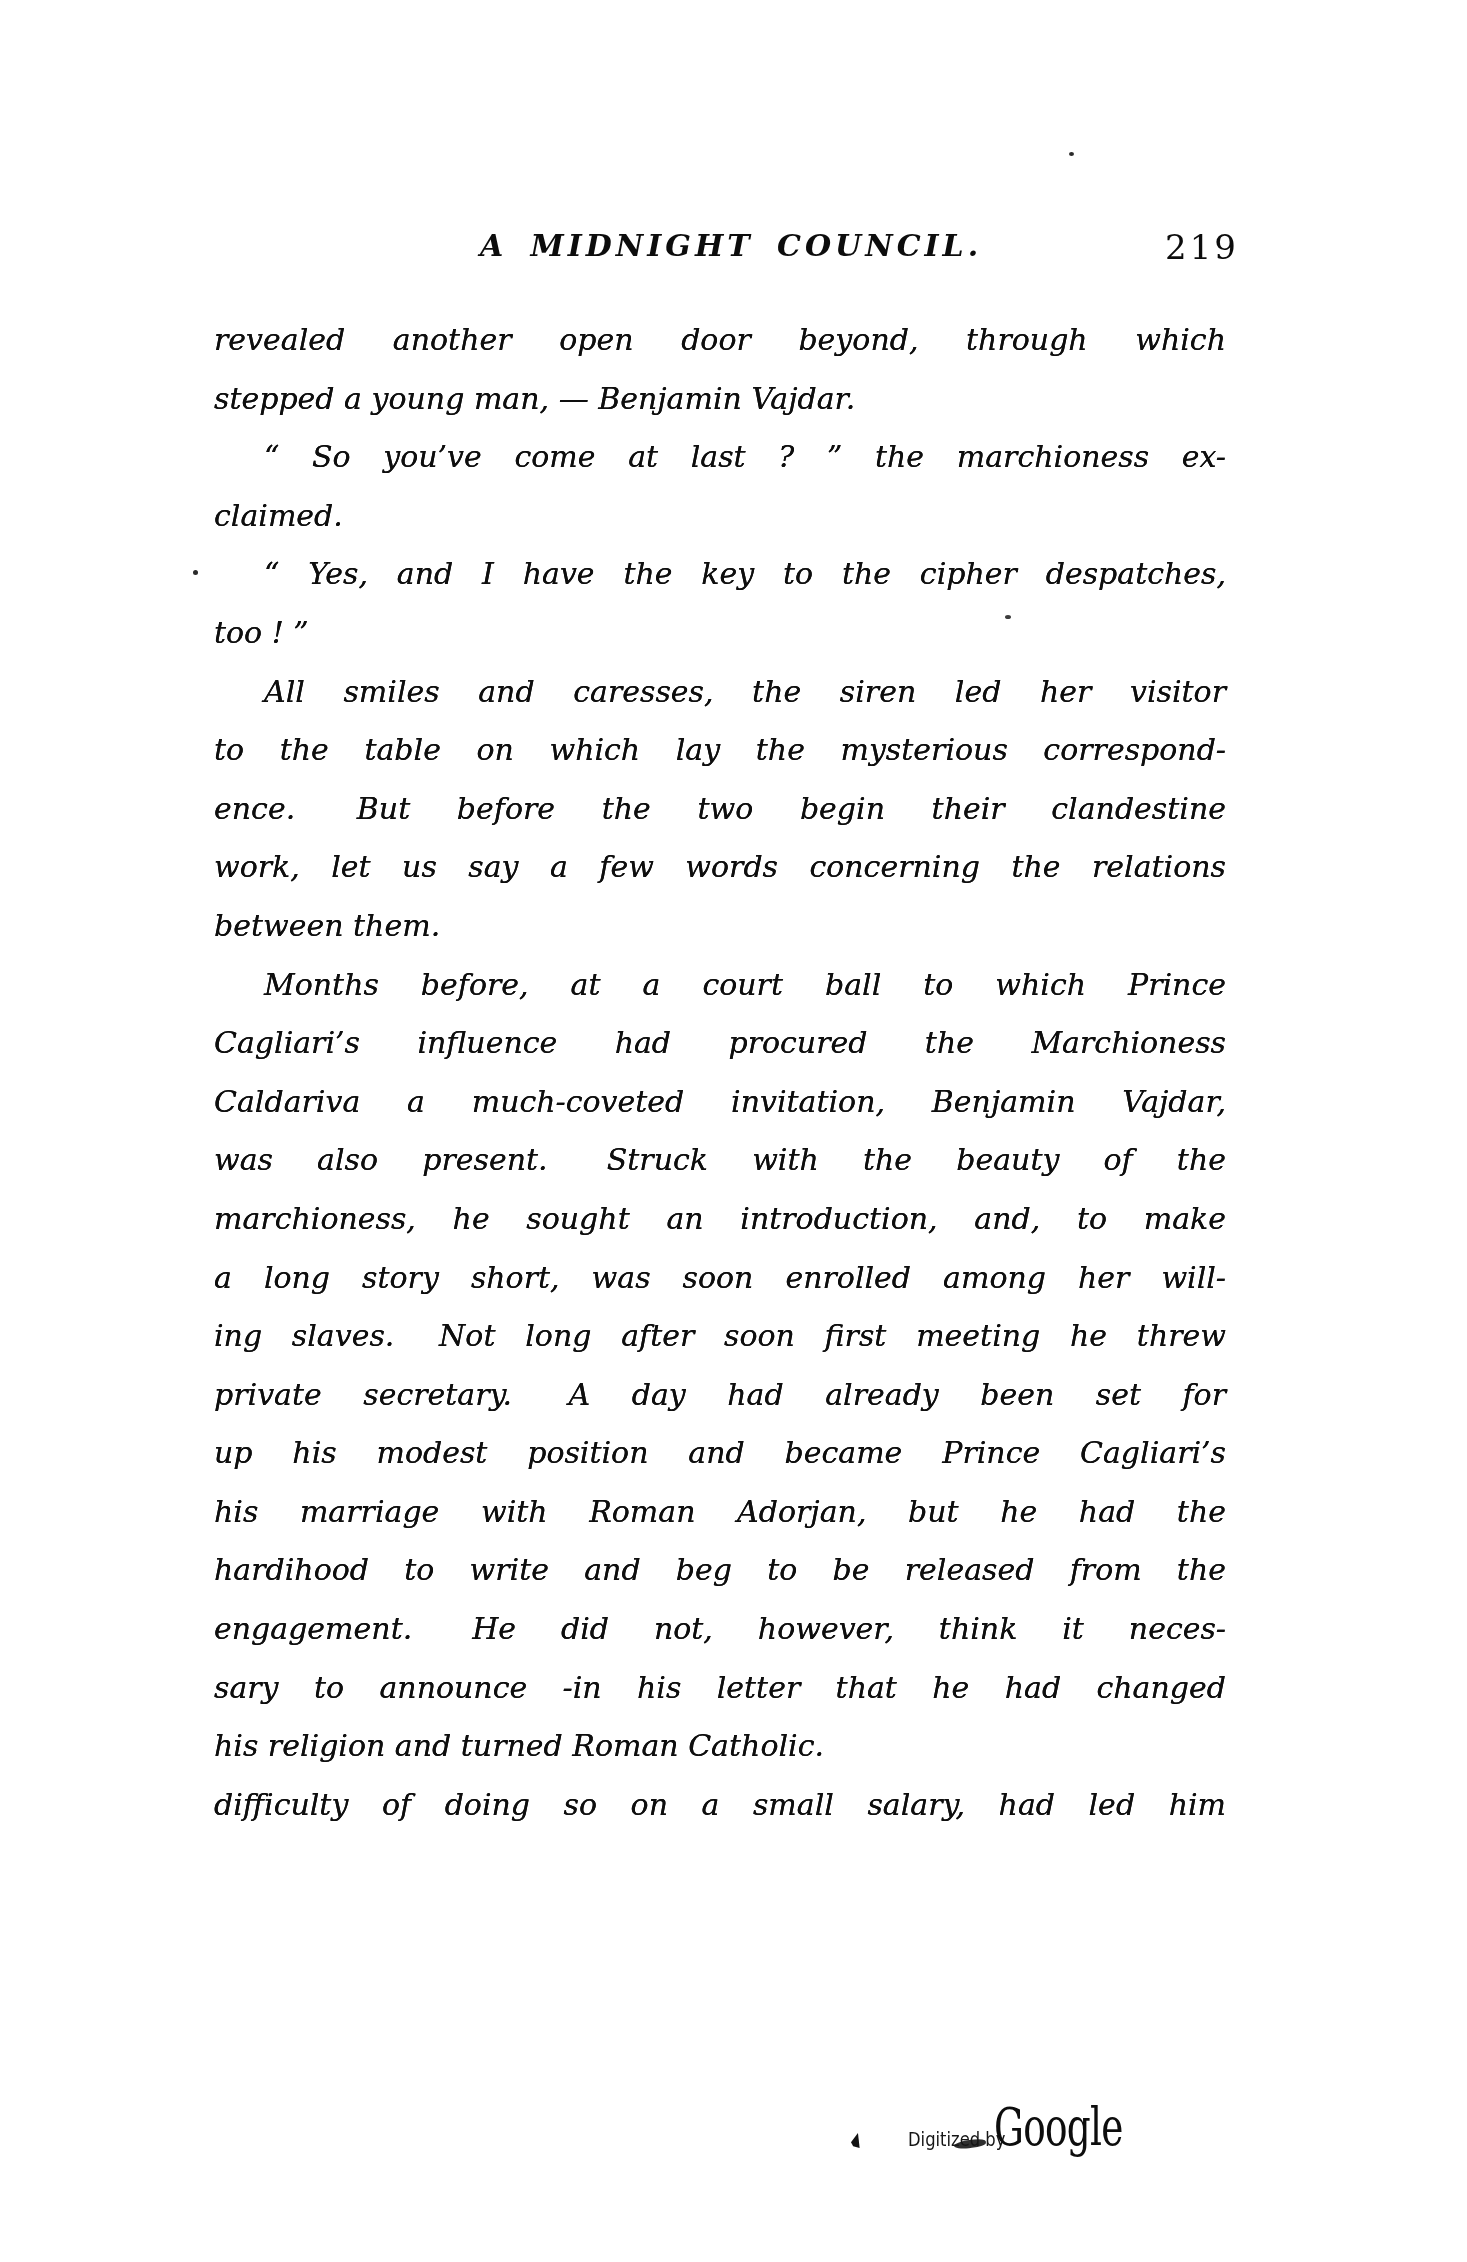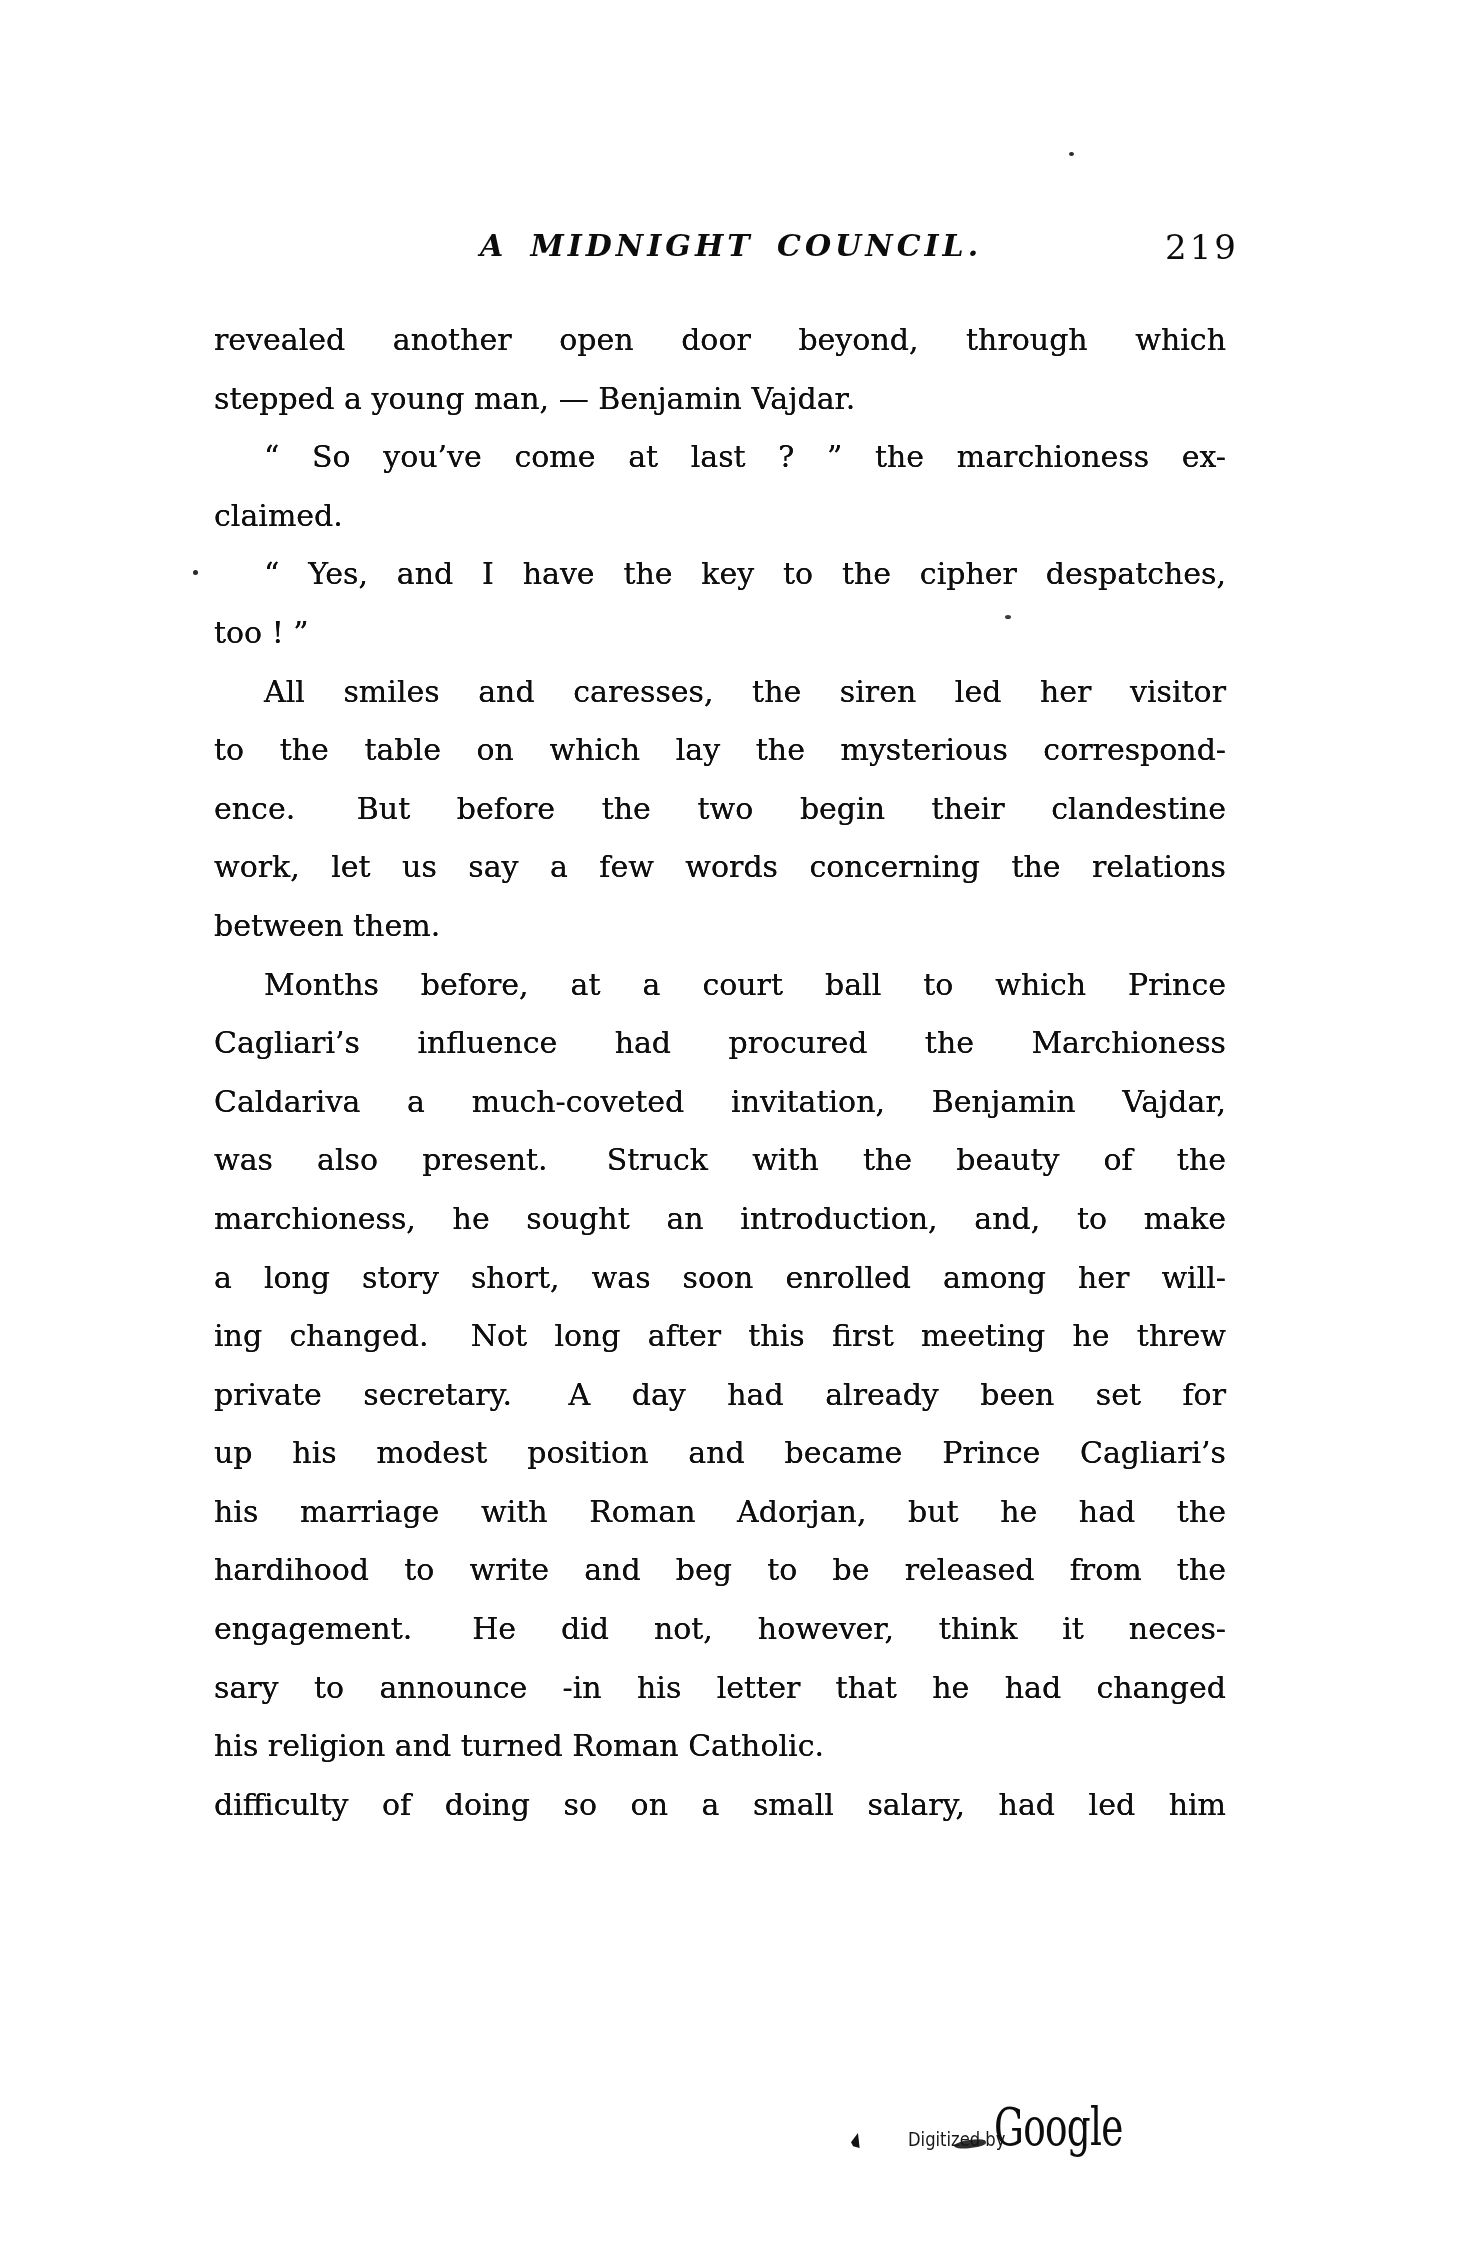--- a/index.html
+++ b/index.html
@@ -49,20 +49,21 @@
     left: 214px;
     width: 1012px;
     font-size: 30px;
     line-height: 58.6px;
     color: #0e0e0e;
     text-shadow: 0 0 0.4px #0e0e0e;
   }
   .line {
     text-align: justify;
     text-align-last: justify;
+    font-style: italic;
   }
   .line.par-end {
     text-align: right;
     text-align-last: left;
   }
   .line.indent {
     text-indent: 50px;
   }
   
   .speck {
@@ -140,21 +141,21 @@
       <div class="line">to the table on which lay the mysterious correspond-</div>
       <div class="line">ence.  But before the two begin their clandestine</div>
       <div class="line">work, let us say a few words concerning the relations</div>
       <div class="line par-end">between them.</div>
       <div class="line indent">Months before, at a court ball to which Prince</div>
       <div class="line">Cagliari’s influence had procured the Marchioness</div>
       <div class="line">Caldariva a much-coveted invitation, Benjamin Vajdar,</div>
       <div class="line">was also present.  Struck with the beauty of the</div>
       <div class="line">marchioness, he sought an introduction, and, to make</div>
       <div class="line">a long story short, was soon enrolled among her will-</div>
-      <div class="line">ing changed.  Not long after this first meeting he threw</div>
+      <div class="line">ing slaves.  Not long after soon first meeting he threw</div>
       <div class="line">private secretary.  A day had already been set for</div>
       <div class="line">up his modest position and became Prince Cagliari’s</div>
       <div class="line">his marriage with Roman Adorjan, but he had the</div>
       <div class="line">hardihood to write and beg to be released from the</div>
       <div class="line">engagement.  He did not, however, think it neces-</div>
       <div class="line">sary to announce -in his letter that he had changed</div>
       <div class="line par-end">his religion and turned Roman Catholic.</div>
       <div class="line">difficulty of doing so on a small salary, had led him</div>
     </div>
 

